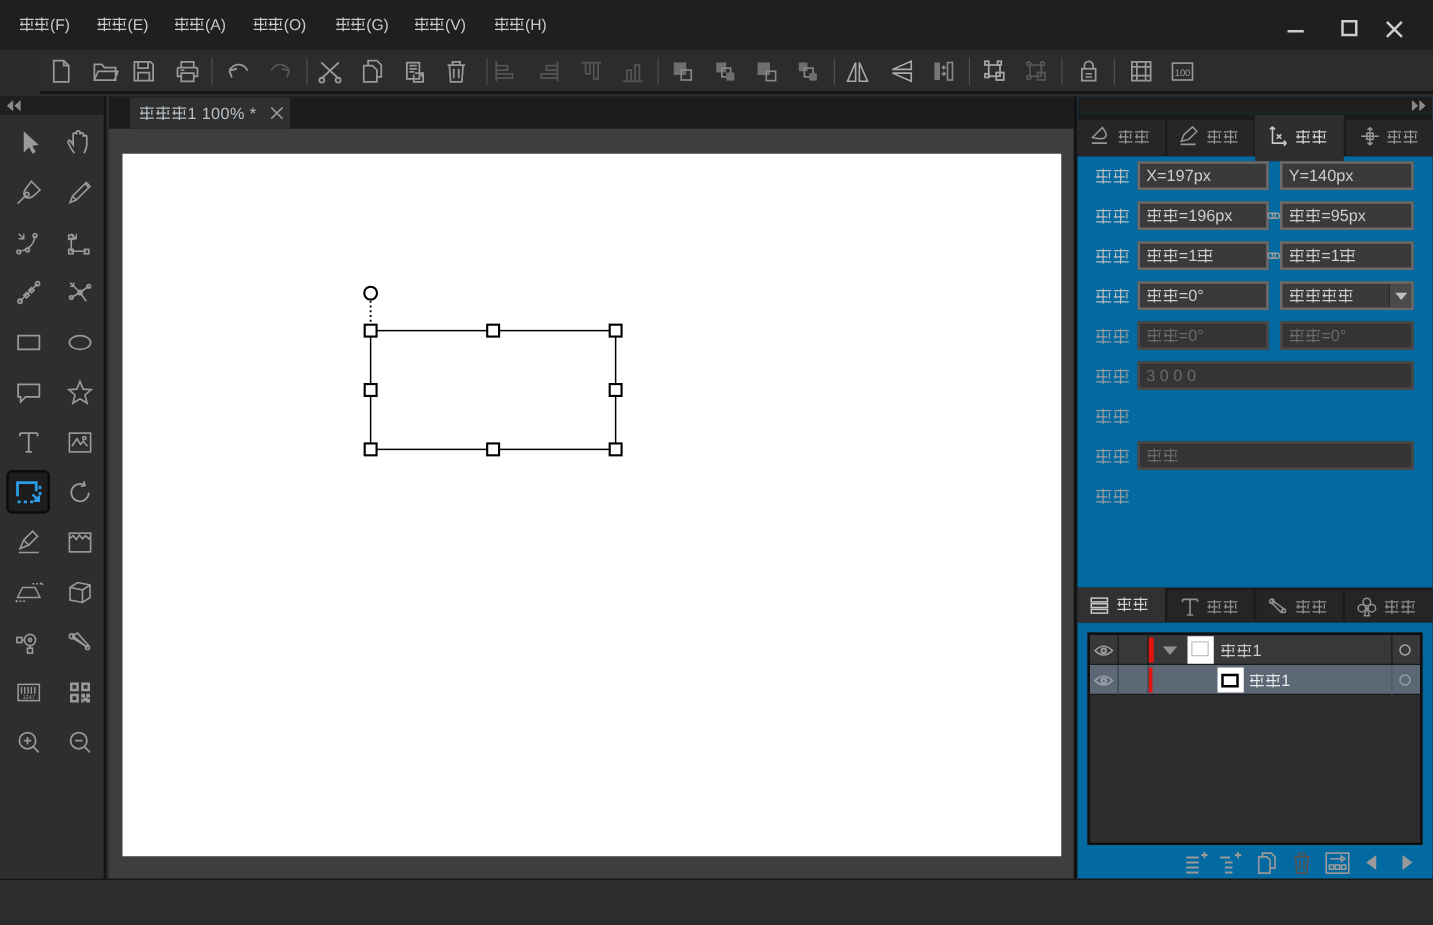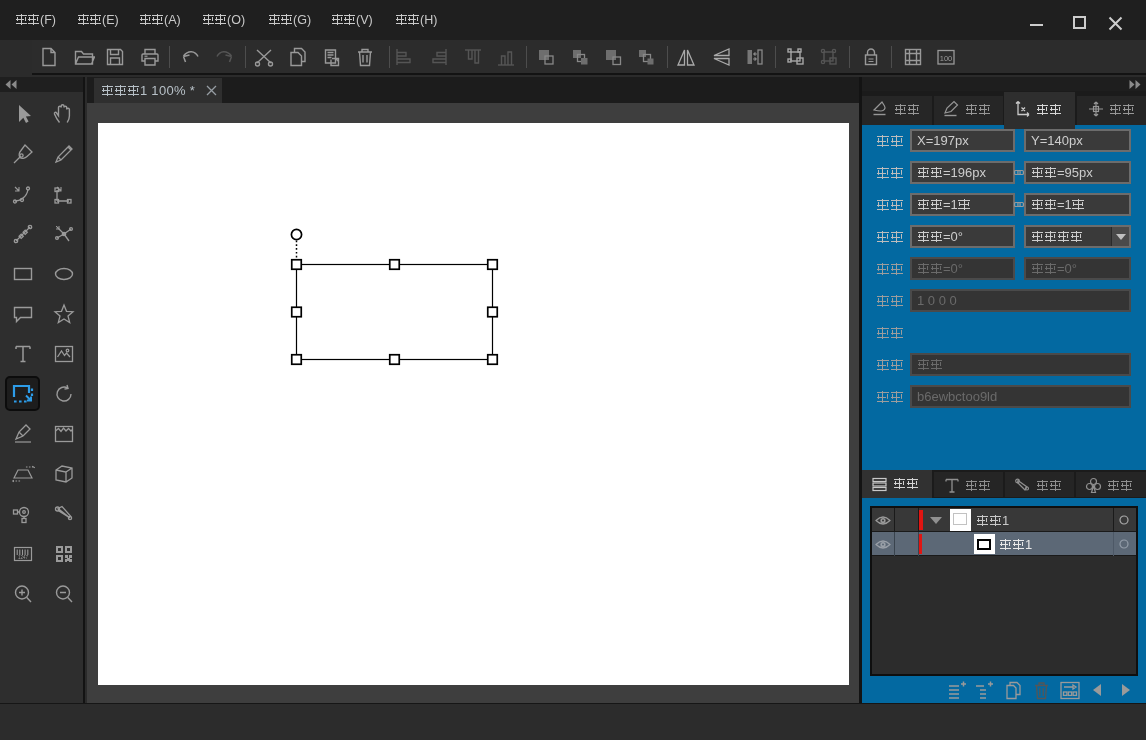--- a/index.html
+++ b/index.html
@@ -279,21 +279,21 @@
       <path d="M15.8 15.5 L20 20 M8 10.5 h6 M11 7.5 v6"></path>
     </svg>
 <svg class="abs" style="left:52px;top:505px" width="24" height="24" viewBox="0 0 24 24" fill="none" stroke="#9a9a9a" stroke-width="1.4">
       <circle cx="11" cy="10.5" r="6.5"></circle>
       <path d="M15.8 15.5 L20 20 M8 10.5 h6"></path>
     </svg>
 </div>
 
 <div class="abs" id="docarea" style="left:87px;top:77px;width:772px;height:626px;background:#3e3e3e;">
   <div class="abs" id="tabbar" style="left:0;top:0;width:772px;height:26px;background:#1c1c1c;">
-    <div class="abs" style="left:7px;top:1px;width:128px;height:25px;background:#2f2f2f;color:#b7c0c7;font-size:13px;">
+    <div class="abs" style="left:17px;top:1px;width:128px;height:25px;background:#2f2f2f;color:#b7c0c7;font-size:13px;">
       <span class="abs" style="left:7px;top:5px;letter-spacing:.3px"><i class="c"></i><i class="c"></i><i class="c"></i>1&nbsp;100%&nbsp;*</span>
       <svg class="abs" style="left:112px;top:7px" width="11" height="11" viewBox="0 0 11 11">
           <path d="M1 1 L10 10 M10 1 L1 10" stroke="#969da3" stroke-width="1.3"></path>
         </svg>
     </div>
   </div>
   <div class="abs" id="page" style="left:11px;top:46px;width:751px;height:562px;background:#fff;"></div>
   <svg class="abs" id="selsvg" width="773" height="626" viewBox="0 0 773 626" style="left:0;top:0" fill="none">
     <rect x="209.5" y="187.5" width="196" height="95" stroke="#000" stroke-width="1.2"></rect>
     <path d="M209.5 163.5 V191" stroke="#000" stroke-width="1.5" stroke-dasharray="1.7 2.1"></path>
@@ -373,26 +373,25 @@
     <div class="abs" style="right:0;top:0;width:18px;height:19px;background:#4a4a4a;border-left:1px solid #2a2a2a">
       <svg class="abs" style="left:4px;top:7px" width="10" height="6" viewBox="0 0 10 6" fill="#c0c0c0">
             <path d="M0 0 h10 L5 6 Z"></path>
           </svg>
     </div>
   </div>
   <span class="lbd" style="top:184px"><i class="c"></i><i class="c"></i></span>
   <div class="fd" style="left:48px;top:180px;width:105px"><i class="c"></i><i class="c"></i>=0°</div>
   <div class="fd" style="left:162px;top:180px;width:107px"><i class="c"></i><i class="c"></i>=0°</div>
   <span class="lbd" style="top:216px"><i class="c"></i><i class="c"></i></span>
-  <div class="fw" style="left:48px;top:212px;width:221px">1 0 0 0</div>
+  <div class="fw" style="left:48px;top:212px;width:221px">3 0 0 0</div>
   <span class="lbd" style="top:248px"><i class="c"></i><i class="c"></i></span>
   <span class="lbd" style="top:280px"><i class="c"></i><i class="c"></i></span>
   <div class="fw" style="left:48px;top:276px;width:221px"><i class="c"></i><i class="c"></i></div>
   <span class="lbd" style="top:312px"><i class="c"></i><i class="c"></i></span>
-  <div class="fw" style="left:48px;top:308px;width:221px">b6ewbctoo9ld</div>
 </div>
 
 <div class="abs" style="left:0;top:393px;width:284px;height:28px;background:#1b1b1b">
   <div class="abs" style="left:0;top:0;width:70px;height:28px;background:#313131;color:#d5d5d5">
     <svg class="abs" style="left:9px;top:6px" width="17" height="17" viewBox="0 0 17 17" fill="none" stroke="#c9c9c9" stroke-width="1.2">
           <rect x="2" y="2.5" width="13" height="3"></rect>
           <rect x="2" y="7" width="13" height="3"></rect>
           <rect x="2" y="11.5" width="13" height="3"></rect>
         </svg>
     <span class="abs" style="left:31px;top:6px"><i class="c"></i><i class="c"></i></span>

